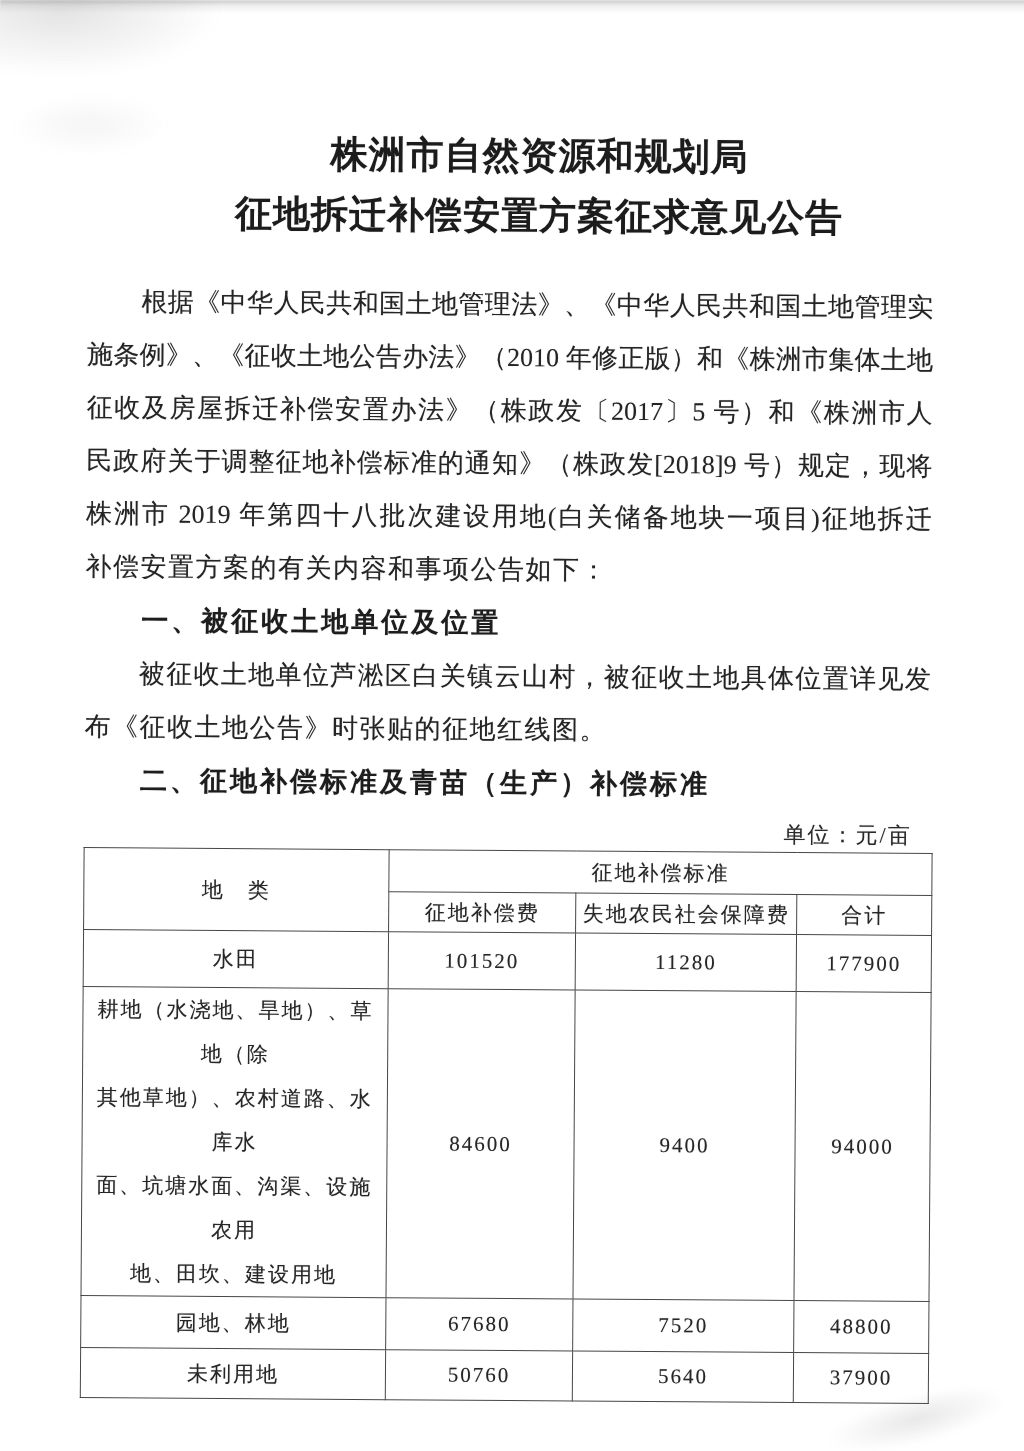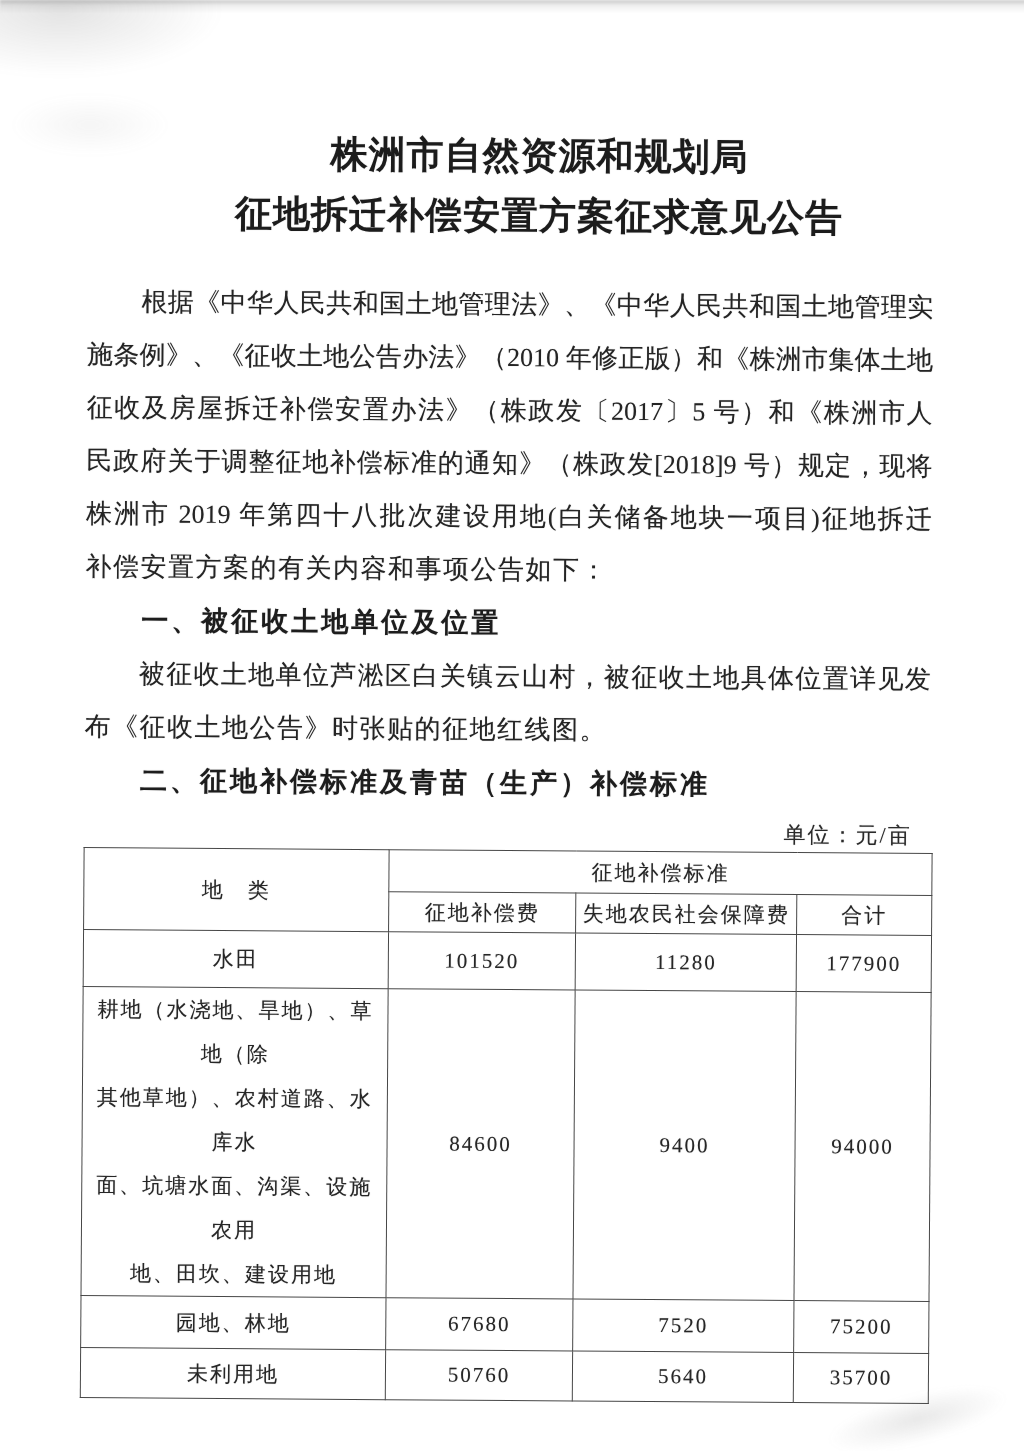--- a/index.html
+++ b/index.html
@@ -198,26 +198,26 @@
 面、坑塘水面、沟渠、设施农用
 地、田坎、建设用地</td>
             <td class="num">84600</td>
             <td class="num">9400</td>
             <td class="num">94000</td>
           </tr>
           <tr class="r3">
             <td>园地、林地</td>
             <td class="num">67680</td>
             <td class="num">7520</td>
-            <td class="num">75200</td>
+            <td class="num">48800</td>
           </tr>
           <tr class="r4">
             <td>未利用地</td>
             <td class="num">50760</td>
             <td class="num">5640</td>
-            <td class="num">35700</td>
+            <td class="num">37900</td>
           </tr>
         </tbody>
       </table>
 
     </div>
   </div>
 </div>
 
 </body></html>

